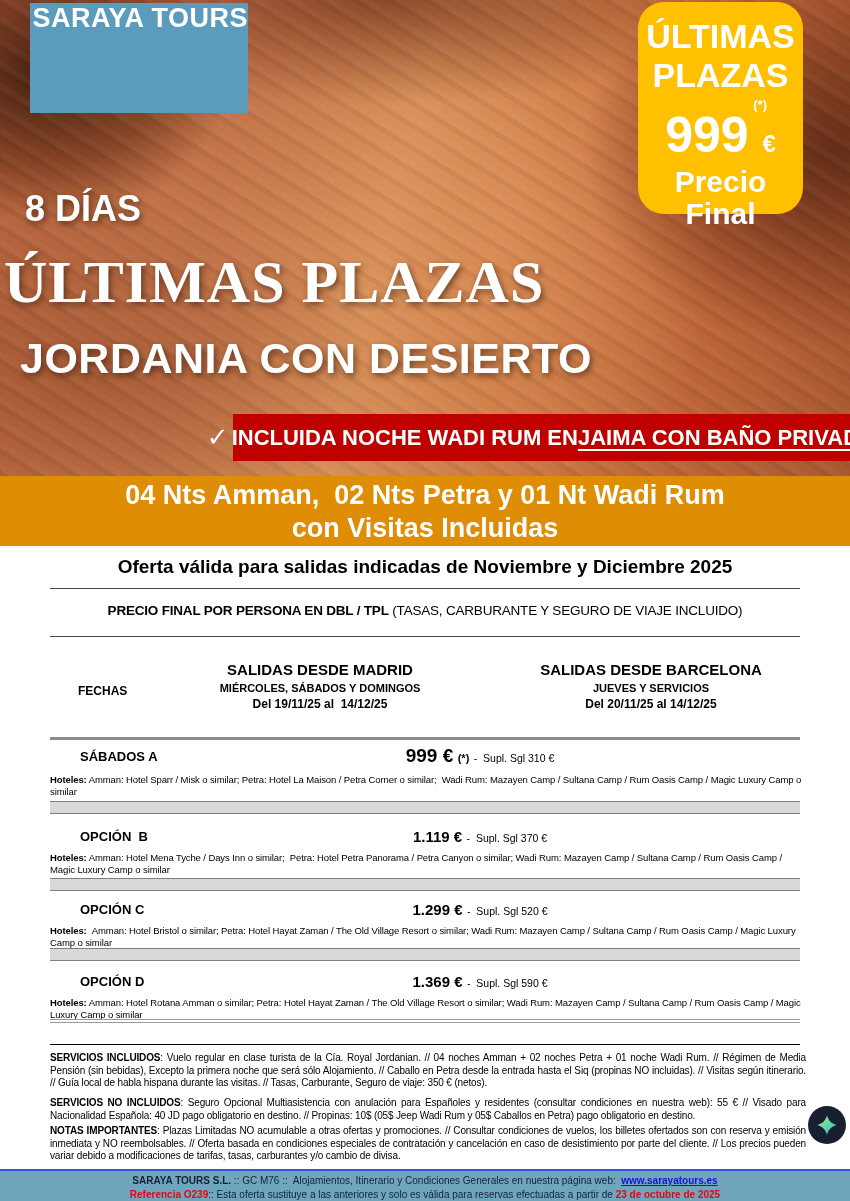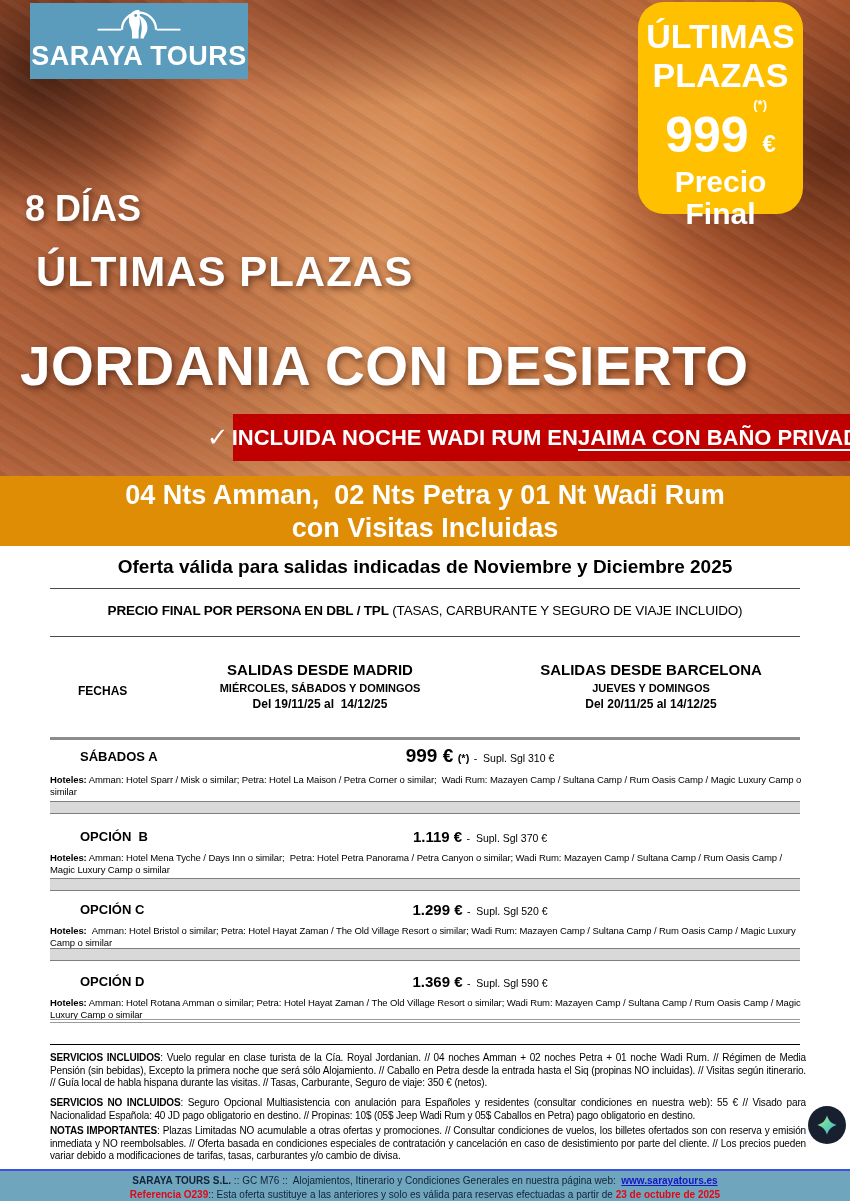--- a/index.html
+++ b/index.html
@@ -13,41 +13,41 @@
       radial-gradient(ellipse 330px 260px at 98% 32%, rgba(92,40,20,.9) 0%, rgba(134,62,32,.55) 50%, rgba(0,0,0,0) 76%),
       radial-gradient(ellipse 520px 150px at 45% 0%, rgba(118,52,28,.75) 0%, rgba(0,0,0,0) 70%),
       radial-gradient(ellipse 430px 250px at 10% 80%, rgba(146,72,40,.5) 0%, rgba(0,0,0,0) 70%),
       radial-gradient(ellipse 300px 420px at 60% 45%, rgba(226,152,96,.55) 0%, rgba(0,0,0,0) 70%),
       linear-gradient(105deg,#b2603a 0%,#c4764a 28%,#d78f58 46%,#cd7a44 62%,#bc6438 82%,#a85830 100%);
   }
   .hero::after{content:"";position:absolute;inset:0;
       background:repeating-linear-gradient(32deg, rgba(0,0,0,.05) 0 5px, rgba(255,255,255,.03) 5px 11px, rgba(0,0,0,0) 11px 19px);}
 
   
-  .logo-box{position:absolute;left:30px;top:3px;width:218px;height:76px;background:#5b9cbd;z-index:3;
-            display:flex;flex-direction:column;align-items:center;justify-content:flex-end;padding-bottom:7px;box-sizing:border-box;}
+  .logo-box{position:absolute;left:30px;top:3px;width:218px;height:110px;background:#5b9cbd;z-index:3;
+            display:flex;flex-direction:row;align-items:flex-start;justify-content:flex-end;padding-bottom:7px;box-sizing:border-box;}
   .logo-svg{width:160px;height:60px;margin-bottom:1px;}
   .logo-text{color:#fff;font-weight:bold;font-size:27px;letter-spacing:.5px;white-space:nowrap;}
 
   
   .badge{position:absolute;left:638px;top:2px;width:165px;height:212px;background:#FFC000;border-radius:26px;
          text-align:center;color:#fff;z-index:3;}
   .badge-l1{font-size:34px;font-weight:bold;margin-top:15px;line-height:39px;}
   .badge-l2{font-size:34px;font-weight:bold;line-height:39px;}
   .badge-ast{font-size:13px;font-weight:bold;text-align:right;padding-right:36px;height:16px;margin-top:2px;}
   .badge-price{font-size:50px;font-weight:bold;line-height:44px;}
   .badge-price .cur{font-size:24px;}
   .badge-label{font-size:30px;font-weight:bold;line-height:32px;}
 
   
   .t1,.t2,.t3{position:absolute;color:#fff;font-weight:bold;white-space:nowrap;z-index:2;
               text-shadow:2px 3px 6px rgba(50,20,8,.6);}
   .t1{left:25px;top:188px;font-size:36px;}
-  .t2{left:36px;top:248px;font-size:42px;letter-spacing:1px;}
-  .t3{left:20px;top:334px;font-size:55px;letter-spacing:.5px;}
+  .t2{left:4px;top:248px;font-size:60px;letter-spacing:1px;font-family:Liberation Serif, serif;}
+  .t3{left:20px;top:334px;font-size:43px;letter-spacing:.5px;}
 
   
   .ribbon{position:absolute;left:233px;top:414px;width:617px;height:47px;background:#C00000;color:#fff;z-index:2;
           display:flex;align-items:center;justify-content:center;font-weight:bold;font-size:22px;white-space:nowrap;}
   .ribbon .check{font-size:26px;font-weight:normal;margin-right:3px;}
   .ribbon .ul{text-decoration:underline;text-decoration-thickness:2px;text-underline-offset:4px;}
 
   
   .nights{position:absolute;left:0;top:476px;width:850px;height:70px;background:#DE8D05;color:#fff;
           text-align:center;font-weight:bold;font-size:27px;line-height:33px;padding-top:3px;box-sizing:border-box;}
@@ -151,21 +151,21 @@
   <div class="rule hr2"></div>
 
   <div class="fechas">FECHAS</div>
   <div class="col col-madrid">
     <div class="col-title">SALIDAS DESDE MADRID</div>
     <div class="col-days">MIÉRCOLES, SÁBADOS Y DOMINGOS</div>
     <div class="col-dates">Del 19/11/25 al&nbsp; 14/12/25</div>
   </div>
   <div class="col col-bcn">
     <div class="col-title">SALIDAS DESDE BARCELONA</div>
-    <div class="col-days">JUEVES Y DOMINGOS</div>
+    <div class="col-days">JUEVES Y SERVICIOS</div>
     <div class="col-dates">Del 20/11/25 al 14/12/25</div>
   </div>
   <div class="thickline"></div>
 
   <div class="opt-label" style="top:749px">SÁBADOS A</div>
   <div class="opt-price big" style="top:745px">
     <span class="num">999 €</span> <span class="ast">(*)</span> <span class="sup">-&nbsp; Supl. Sgl 310 €</span>
   </div>
   <div class="hotels" style="top:774px">
     <span class="b">Hoteles:</span> <span>Amman: Hotel Sparr / Misk o similar; Petra: Hotel La Maison / Petra Corner o similar;&nbsp; Wadi Rum: Mazayen Camp / Sultana Camp / Rum Oasis Camp / Magic Luxury Camp o similar</span>

